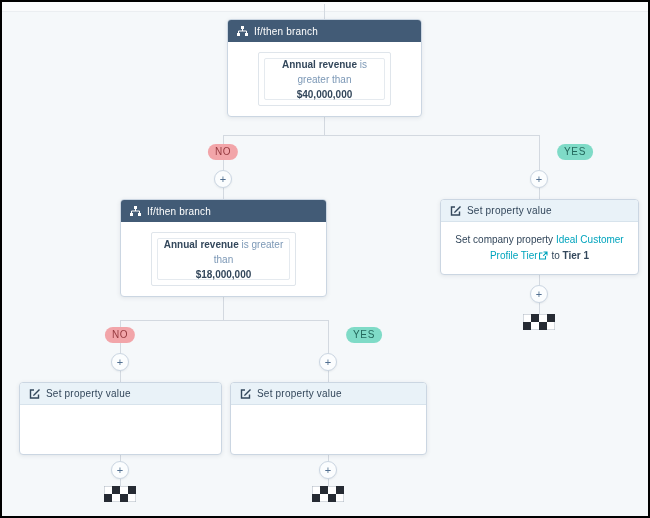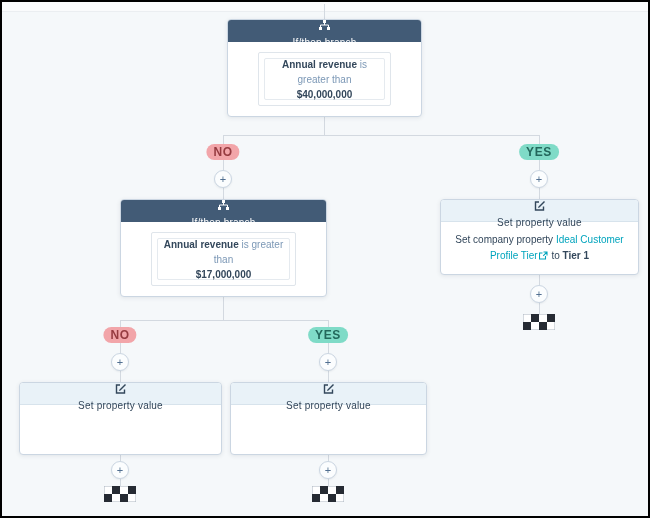--- a/index.html
+++ b/index.html
@@ -18,21 +18,21 @@
   .hline{height:1px;}
   
   .card{
     position:absolute;box-sizing:border-box;background:#fff;
     border:1px solid #cbd6e2;border-radius:4px;
     box-shadow:0 1px 4px rgba(45,62,80,.10);
   }
   .card-header{
     display:flex;align-items:center;gap:6px;
     padding:0 9px;border-radius:3px 3px 0 0;
-    font-size:10px;letter-spacing:.2px;flex-direction:column;
+    font-size:10px;letter-spacing:.2px;
   }
   .branch .card-header{
     background:var(--branch-header,#425b76);color:#fff;height:22px;font-weight:500;
   }
   .action .card-header{
     background:var(--action-header,#e9f2f8);color:#33475b;height:21px;
     border-bottom:1px solid #d7e3ec;font-weight:500;
   }
   .branch-body{
     display:flex;justify-content:center;
@@ -54,25 +54,25 @@
     font-size:10px;line-height:16px;color:#33475b;
     display:flex;align-items:center;justify-content:center;height:calc(100% - 21px);
   }
   .action-sentence{display:inline;}
   .prop-link{color:var(--link-color,#00a4bd);font-weight:500;cursor:pointer;white-space:normal;}
   .ext-icon{display:inline-block;vertical-align:-1px;margin:0 1px;}
   .val-strong{font-weight:bold;}
   
   .badge{
     position:absolute;transform:translateX(-50%);
-    font-size:12px;font-weight:bold;letter-spacing:.6px;
+    font-size:10px;font-weight:normal;letter-spacing:.6px;
     padding:4px 7px;border-radius:8px;line-height:8px;
   }
   .badge.no{background:var(--no-bg,#f2a5a9);color:var(--no-text,#963b40);}
-  .badge.yes{background:var(--yes-bg,#7fdbc7);color:var(--yes-text,#23685c);}
+  .badge.yes{background:var(--yes-bg,#7fdbc7);color:var(--yes-text,#23685c);margin-left:36px;}
   
   .plus{
     position:absolute;transform:translateX(-50%);
     width:18px;height:18px;border-radius:50%;
     background:#fbfdfe;border:1px solid #cbd6e2;box-sizing:border-box;
     display:flex;align-items:center;justify-content:center;
     color:#516f91;font-size:11px;line-height:1;cursor:pointer;
     box-shadow:0 1px 2px rgba(45,62,80,.08);
   }
   
@@ -138,21 +138,21 @@
           <rect x="8" y="7" width="3" height="3" fill="#fff"></rect>
           <path d="M5.5 3v2M1.5 7V5h8v2M5.5 5v0" stroke="#fff" stroke-width="1" fill="none"></path>
         </svg>
       </span>
       <span>If/then branch</span>
     </div>
     <div class="branch-body">
       <div class="cond-outer">
         <div class="cond-inner">
           <div><span class="strong">Annual revenue</span> <span>is greater than</span></div>
-          <div class="val">$17,000,000</div>
+          <div class="val">$18,000,000</div>
         </div>
       </div>
     </div>
   </div>
 
   <div class="card action" style="left:438px;top:197px;width:199px;height:76px;">
     <div class="card-header">
       <span class="hdr-icon">
         <svg width="11" height="11" viewBox="0 0 11 11">
           <path d="M9.5 6.5v3.5h-8v-8H5" stroke="#33475b" stroke-width="1.4" fill="none"></path>

